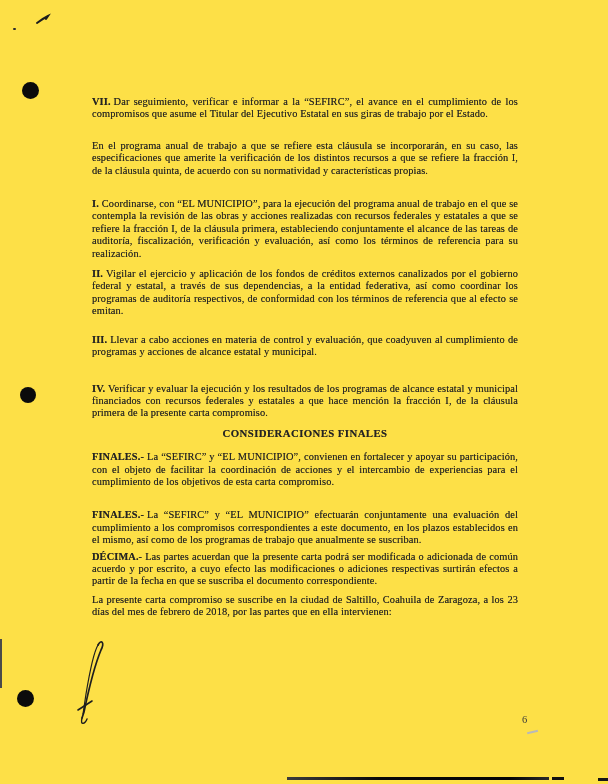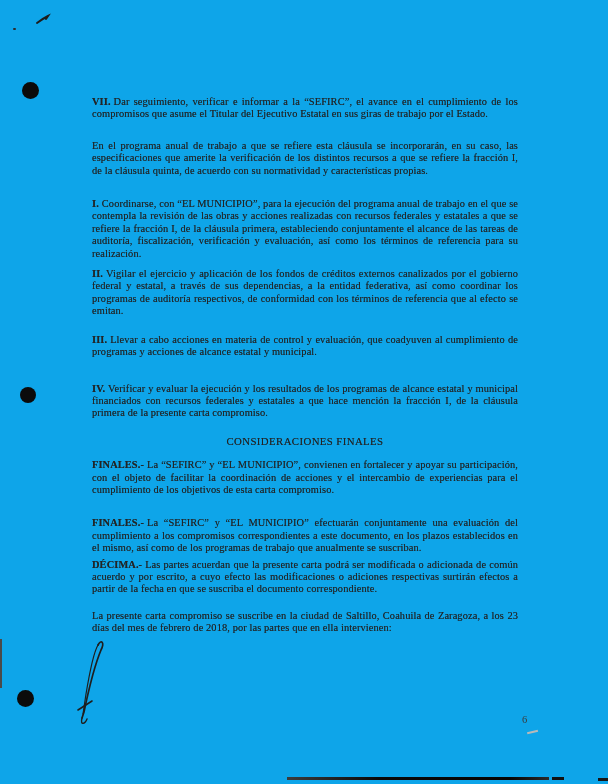--- a/index.html
+++ b/index.html
@@ -1,19 +1,19 @@
 <!DOCTYPE html>
 <html><head>
 <meta charset="utf-8">
 <style>
   html,body{margin:0;padding:0;background:#888;}
   .scan-page{
     position:relative;
     width:608px;height:784px;
-    background:#0ea5e9;
+    background:#fde047;
     overflow:hidden;
     font-family:"Liberation Serif","DejaVu Serif",serif;
     color:#242424;
   }
   .content{
     position:absolute;
     left:92px;top:96px;
     width:426px;
     font-size:10.4px;
     line-height:12.4px;
@@ -24,30 +24,30 @@
   .para{margin:0;}
   .p-label{font-weight:700;}
   .p-label:not(:empty){margin-right:3px;}
   .m-p2{margin-top:19px;}
   .m-p3{margin-top:29px;}
   .m-p4{margin-top:21px;}
   .m-p5{margin-top:8px;}
   .m-p6{margin-top:16px;}
   .m-p7{margin-top:24px;}
   .final-heading{
-    margin-top:15px;
+    margin-top:7px;
     text-align:center;
-    font-weight:400;
+    font-weight:700;
     font-size:10.8px;
     letter-spacing:0.4px;
   }
   .m-p8{margin-top:12px;}
   .m-p9{margin-top:21px;}
   .m-p10{margin-top:4px;}
-  .m-p11{margin-top:14px;}
+  .m-p11{margin-top:6px;}
   .page-number{
     position:absolute;
     left:522px;top:714px;
     font-size:10.5px;
     color:#3a3a3a;
   }
   
   .hole-punch{
     position:absolute;
     background:#0b0b0b;

